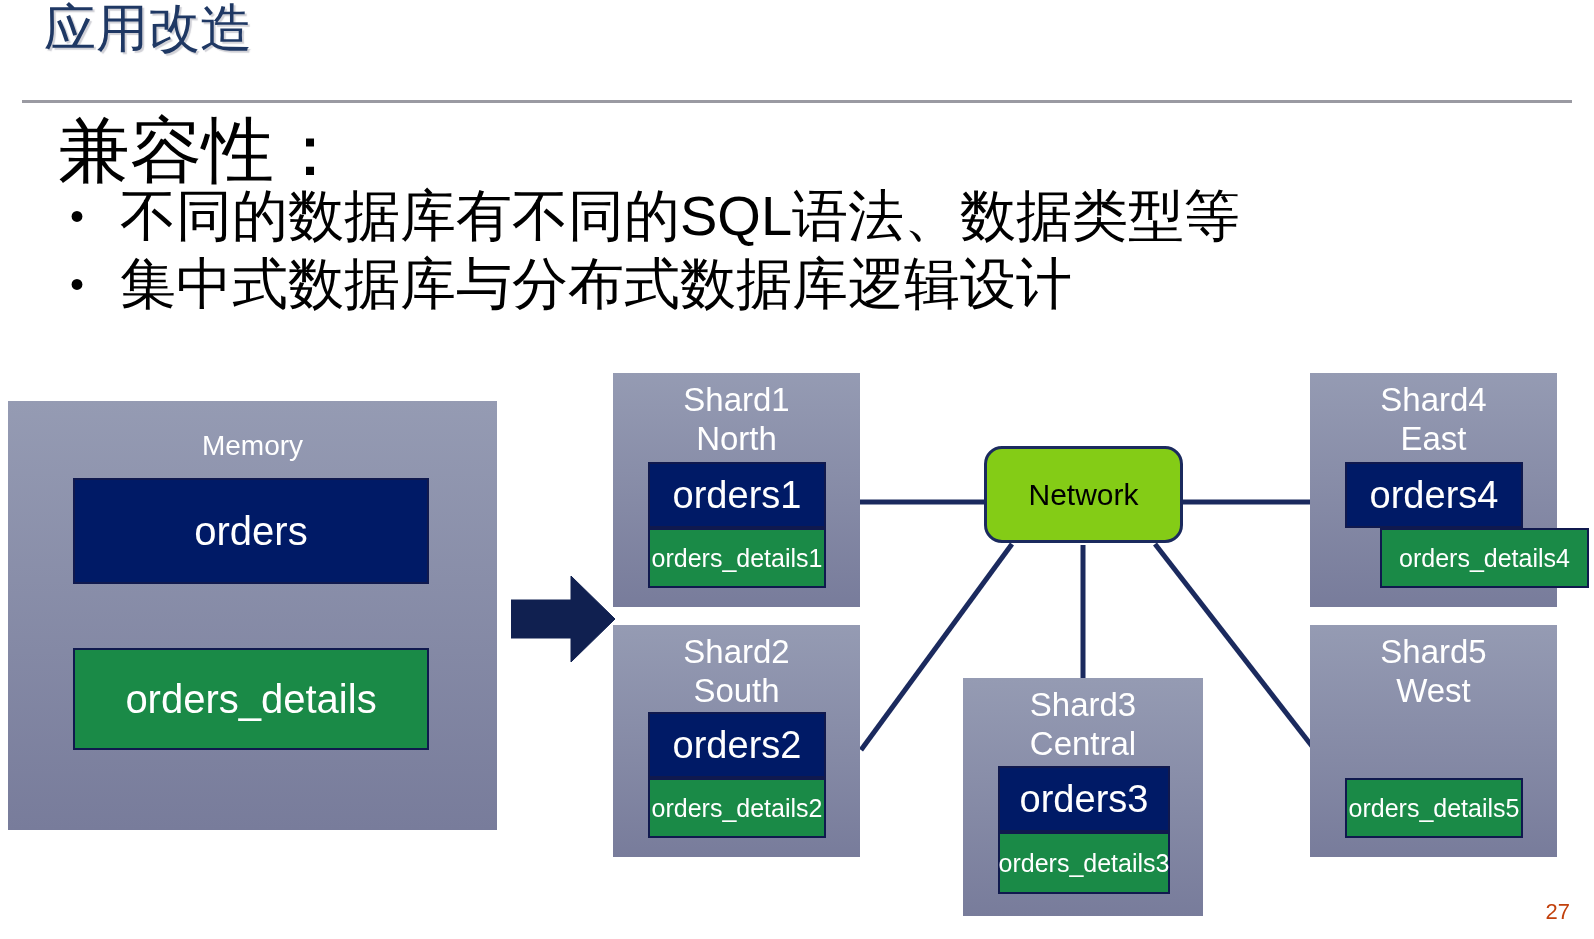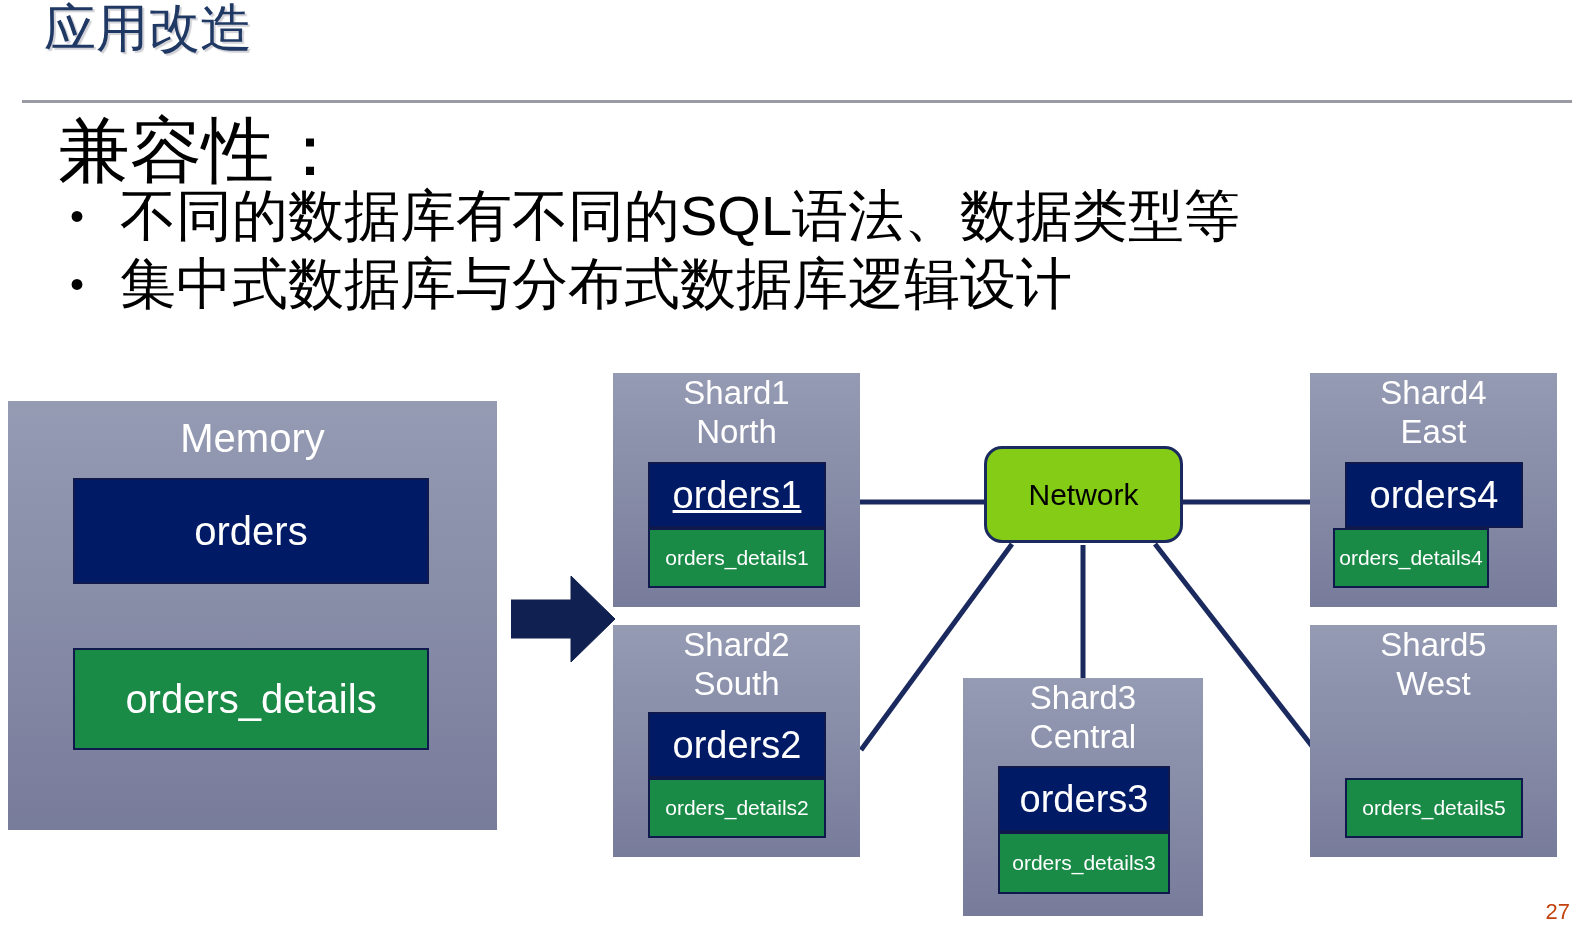--- a/index.html
+++ b/index.html
@@ -88,61 +88,61 @@
     box-sizing: border-box;
     background: linear-gradient(to bottom, #959BB3 0%, #787C9B 100%);
   }
 
   .panel-title {
     color: #ffffff;
     text-align: center;
     font-size: 33px;
     line-height: 39px;
     font-weight: 400;
-    padding-top: 0;
+    padding-top: 7px;
     white-space: pre-line;
   }
 
   .tbl {
     position: absolute;
     box-sizing: border-box;
     border: 2px solid #10194E;
     color: #ffffff;
     display: flex;
     align-items: center;
     justify-content: center;
     text-align: center;
   }
   .tbl.navy  { background: #001A66; }
   .tbl.green { background: #1A8A47; }
 
   
   #memory-panel { left: 8px; top: 401px; width: 489px; height: 429px; }
-  #memory-panel .panel-title { font-size: 40px; line-height: 46px; padding-top: 14px; }
+  #memory-panel .panel-title { font-size: 28px; line-height: 46px; padding-top: 22px; }
   #memory-orders-table        { left: 73px; top: 478px; width: 356px; height: 106px; font-size: 40px; }
   #memory-orders-details-table{ left: 73px; top: 648px; width: 356px; height: 102px; font-size: 40px; }
 
   
   #shard1-panel { left: 613px; top: 373px; width: 247px; height: 234px; }
   #shard2-panel { left: 613px; top: 625px; width: 247px; height: 232px; }
   #shard3-panel { left: 963px; top: 678px; width: 240px; height: 238px; }
   #shard4-panel { left: 1310px; top: 373px; width: 247px; height: 234px; }
   #shard5-panel { left: 1310px; top: 625px; width: 247px; height: 232px; }
 
   .tbl.big   { font-size: 38px; }
-  .tbl.small { font-size: 21px; }
-
-  #shard1-orders         { left: 648px; top: 462px; width: 178px; height: 66px; text-decoration: underline; }
+  .tbl.small { font-size: 25px; }
+
+  #shard1-orders         { left: 648px; top: 462px; width: 178px; height: 66px; }
   #shard1-orders-details { left: 648px; top: 528px; width: 178px; height: 60px; }
   #shard2-orders         { left: 648px; top: 712px; width: 178px; height: 66px; }
   #shard2-orders-details { left: 648px; top: 778px; width: 178px; height: 60px; }
   #shard3-orders         { left: 998px; top: 766px; width: 172px; height: 66px; }
   #shard3-orders-details { left: 998px; top: 832px; width: 172px; height: 62px; }
   #shard4-orders         { left: 1345px; top: 462px; width: 178px; height: 66px; }
-  #shard4-orders-details { left: 1333px; top: 528px; width: 156px; height: 60px; }
+  #shard4-orders-details { left: 1380px; top: 528px; width: 209px; height: 60px; }
   #shard5-orders         { left: 1345px; top: 712px; width: 178px; height: 66px; }
   #shard5-orders-details { left: 1345px; top: 778px; width: 178px; height: 60px; }
 
   
   #network-node {
     position: absolute;
     left: 984px;
     top: 446px;
     width: 199px;
     height: 97px;

